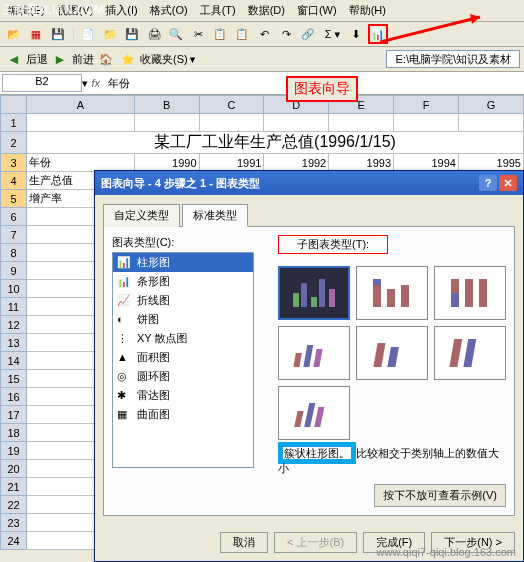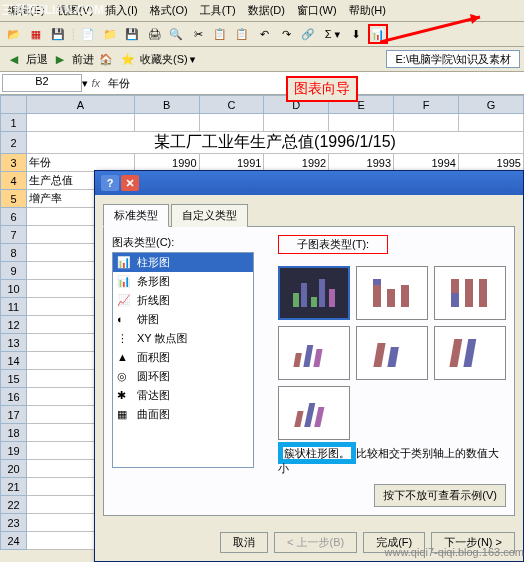--- a/index.html
+++ b/index.html
@@ -43,21 +43,21 @@
 .sub-lbl{border:1px solid #f00;display:inline-block;padding:1px 18px;margin-bottom:12px}
 .sub-grid{display:grid;grid-template-columns:repeat(3,72px);gap:6px}
 .sub-item{width:72px;height:54px;border:1px solid #888;background:#fff;display:flex;align-items:center;justify-content:center}
 .sub-item.sel{border:2px solid #316ac5;background:#2b2b3f}
 .desc{margin-top:6px;font-size:11px}
 .desc .hl{border:5px solid #0ea5e9;padding:0 1px}
 .sample-btn{margin-top:8px;padding:3px 8px;border:1px solid #919b9c;background:#ece9d8;float:right}
 .dlg-btns{padding:8px;display:flex;justify-content:flex-end;gap:6px}
 .dlg-btns button{padding:2px 12px;border:1px solid #919b9c;background:#ece9d8}
 .watermark{position:absolute;top:2px;left:2px;color:#fff;font-size:12px;opacity:.8;z-index:20;font-weight:bold}
-.blog{position:absolute;bottom:4px;right:0;color:#888;font-size:11px;z-index:20}
+.blog{position:absolute;bottom:4px;right:8px;color:#888;font-size:11px;z-index:20}
 .chart-wiz-btn{border:2px solid #f00 !important}
 </style>
 </head>
 <body>
 
 <div class="watermark">三联网3LIAN.COM</div>
 
 <div class="menubar">
   <span>编辑(E)</span>
   <span>视图(V)</span>
@@ -249,29 +249,30 @@
         <tr>
           <th class="row">24</th>
           <td colspan="7"></td>
         </tr>
 </tbody>
     </table>
 </div>
 
 <div class="dialog">
   <div class="titlebar">
+    <span>图表向导 - 4 步骤之 1 - 图表类型</span>
     <div class="btns">
       <div class="tbn help">?</div>
       <div class="tbn close">✕</div>
     </div>
   </div>
   <div class="dbody">
     <div class="tabs">
+      <div class="tab">自定义类型</div>
       <div class="tab active">标准类型</div>
-      <div class="tab">自定义类型</div>
     </div>
     <div class="tabcontent">
       <div class="left-col">
         <div class="lbl">图表类型(C):</div>
         <div class="typelist">
           <div class="tl-item sel">
               <span class="tl-ico">📊</span>
               <span>柱形图</span>
             </div>
           <div class="tl-item">

